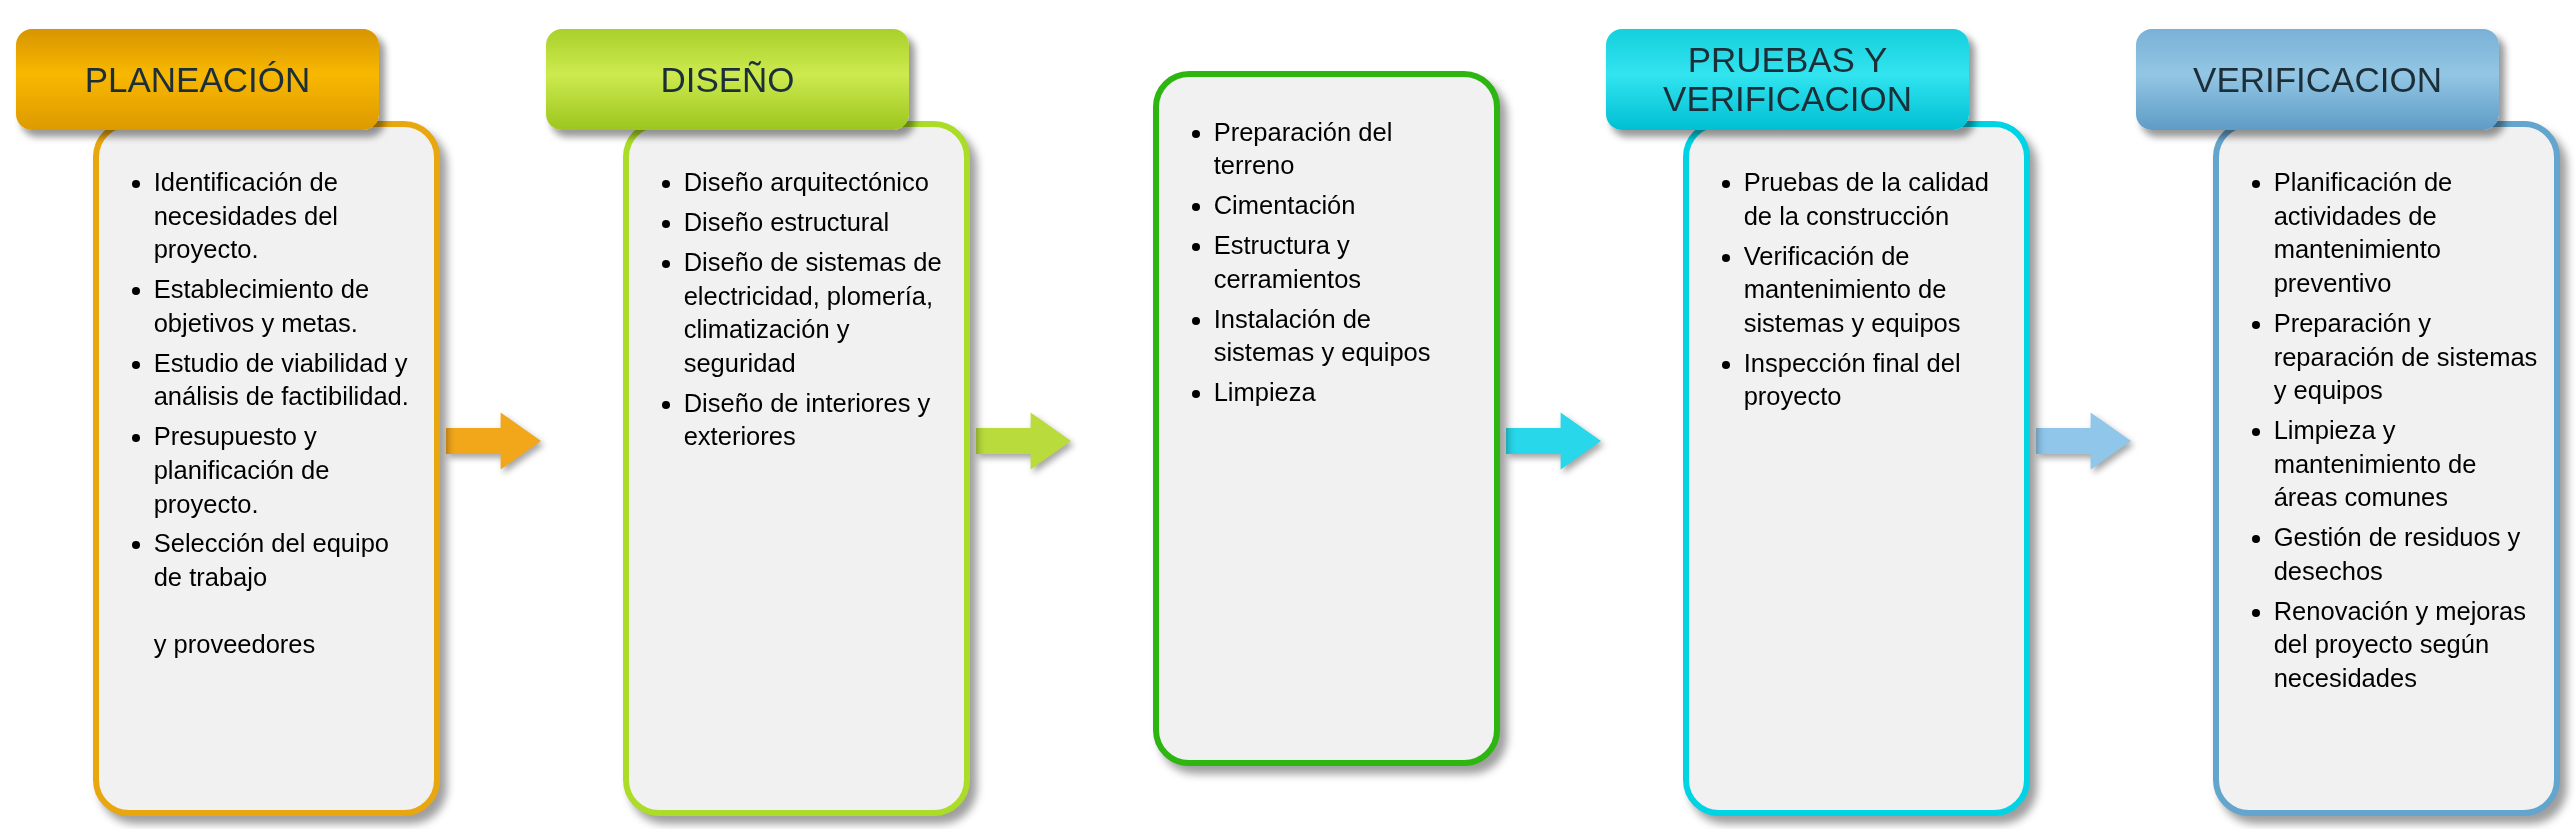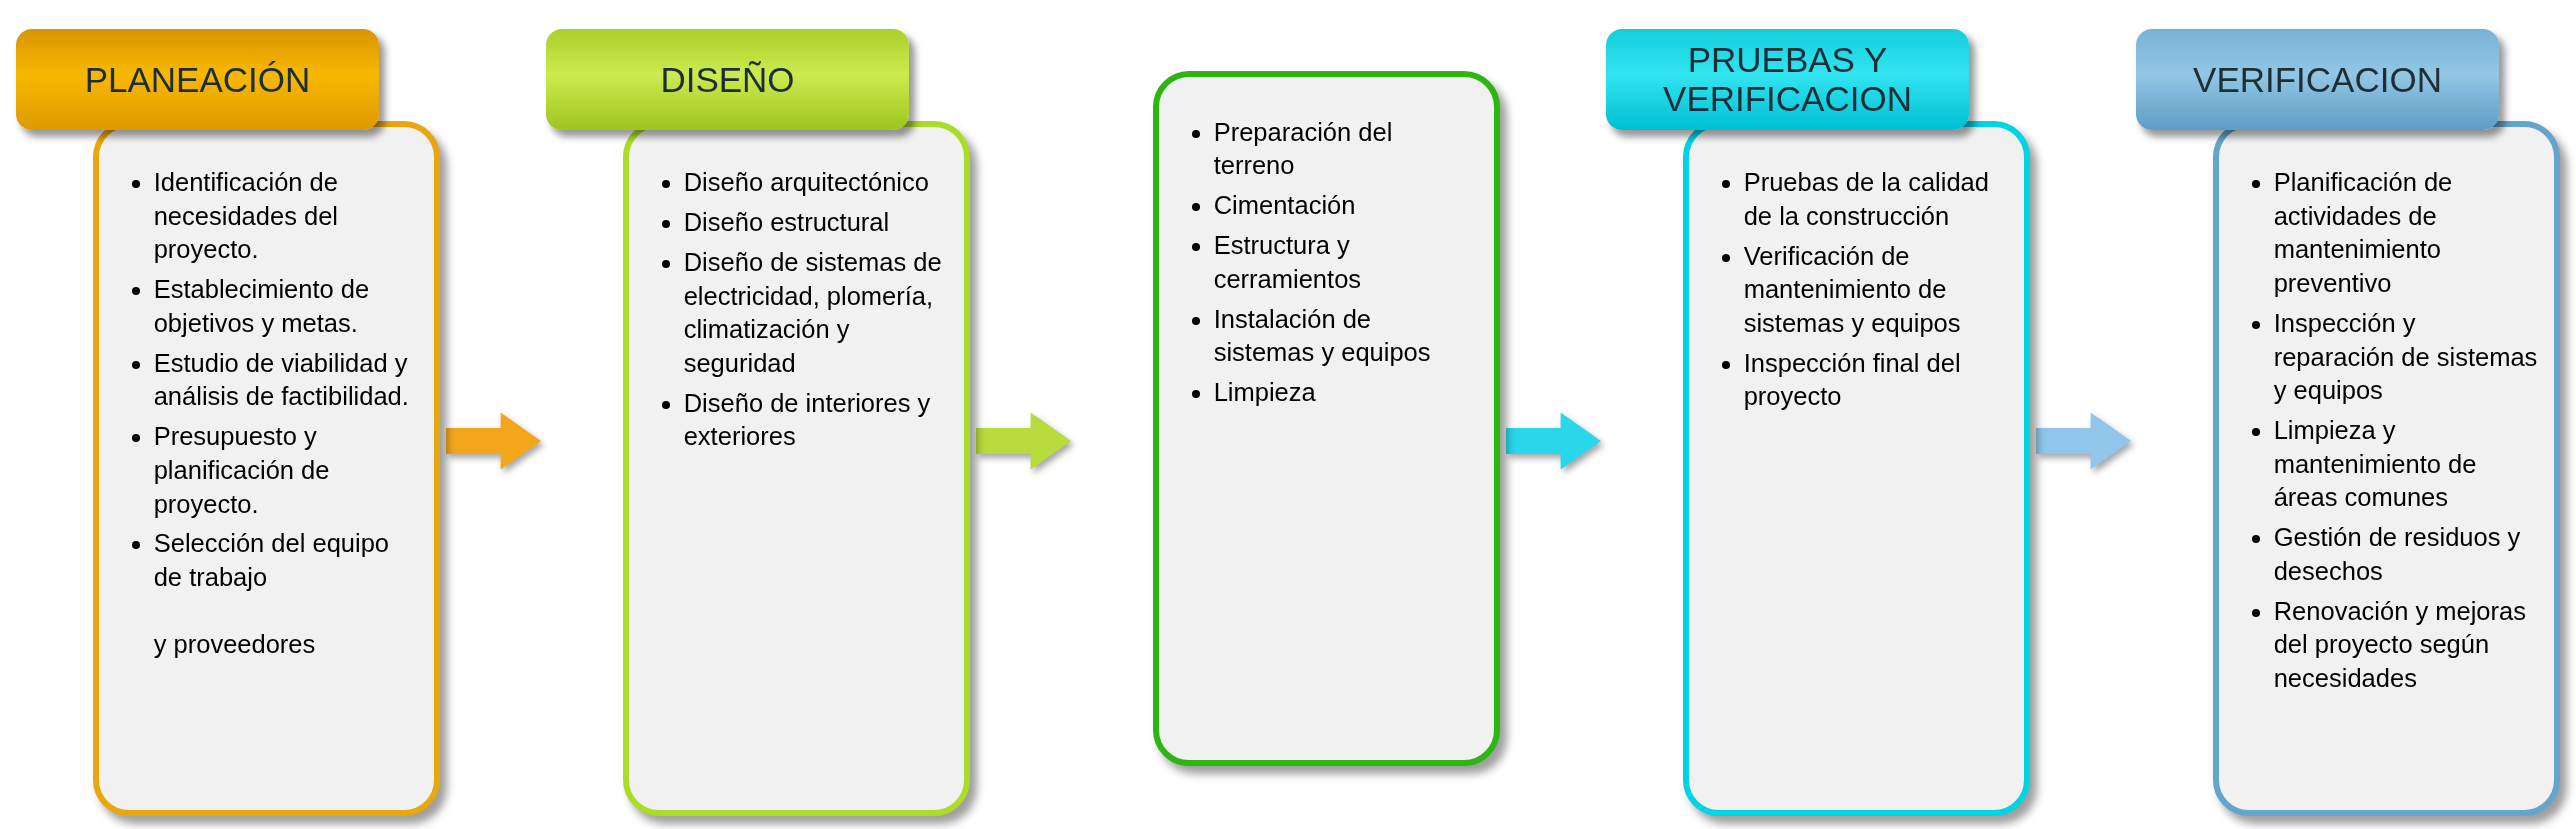--- a/index.html
+++ b/index.html
@@ -165,21 +165,21 @@
     </svg>
   </div>
 
   <div class="stage">
     <div class="stage-header" style="background-image: linear-gradient(rgb(121, 177, 214) 0%, rgb(147, 198, 228) 45%, rgb(94, 156, 198) 100%);">
       <span>VERIFICACION</span>
     </div>
     <div class="stage-content" style="border-color: rgb(100, 165, 205);">
       <ul>
           <li>Planificación de actividades de mantenimiento preventivo</li>
-          <li>Inspección y reparación de sistemas y equipos</li>
+          <li>Preparación y reparación de sistemas y equipos</li>
           <li>Limpieza y mantenimiento de áreas comunes</li>
           <li>Gestión de residuos y desechos</li>
           <li>Renovación y mejoras del proyecto según necesidades</li>
         </ul>
     </div>
   </div>
 
 </div>
 
 

